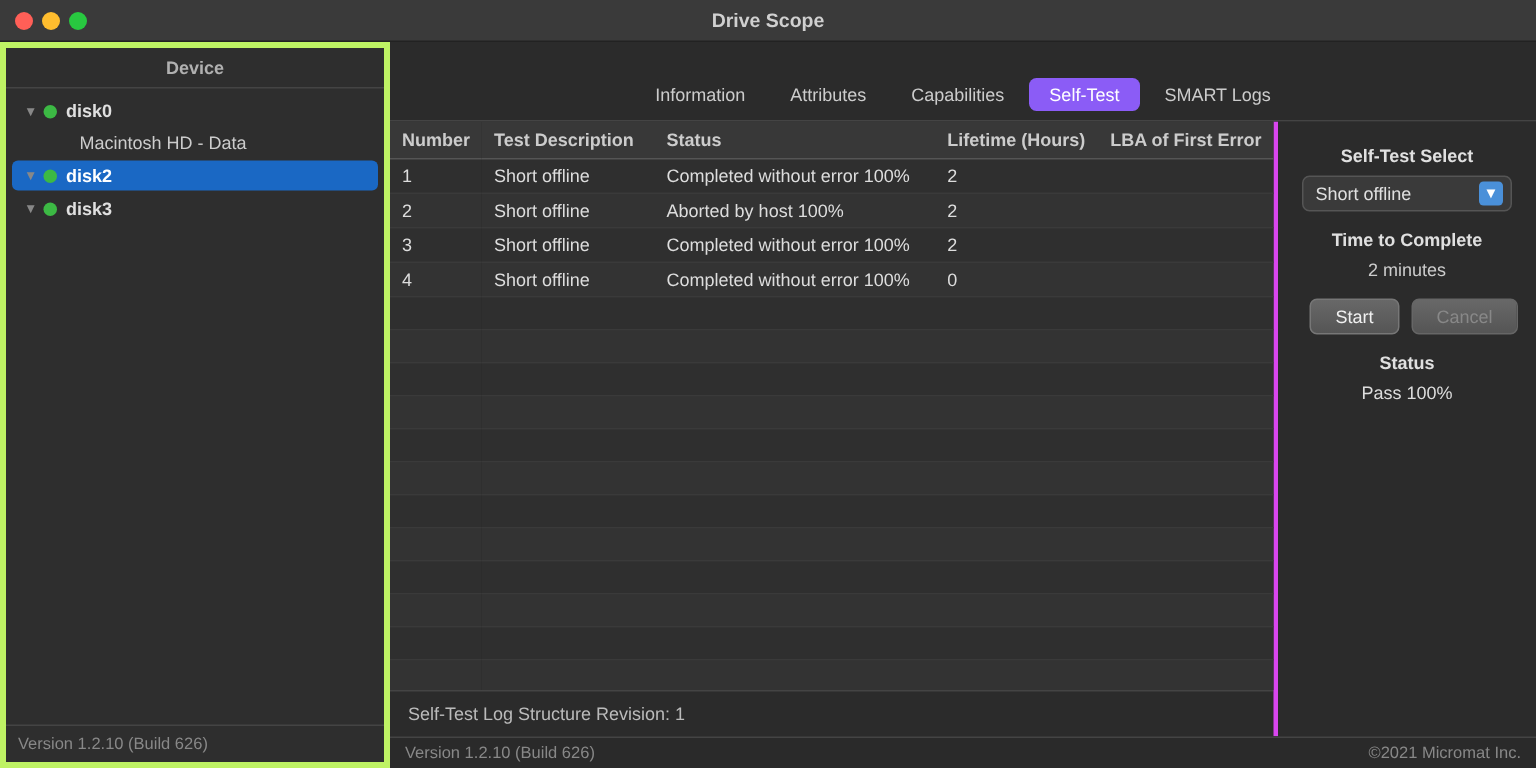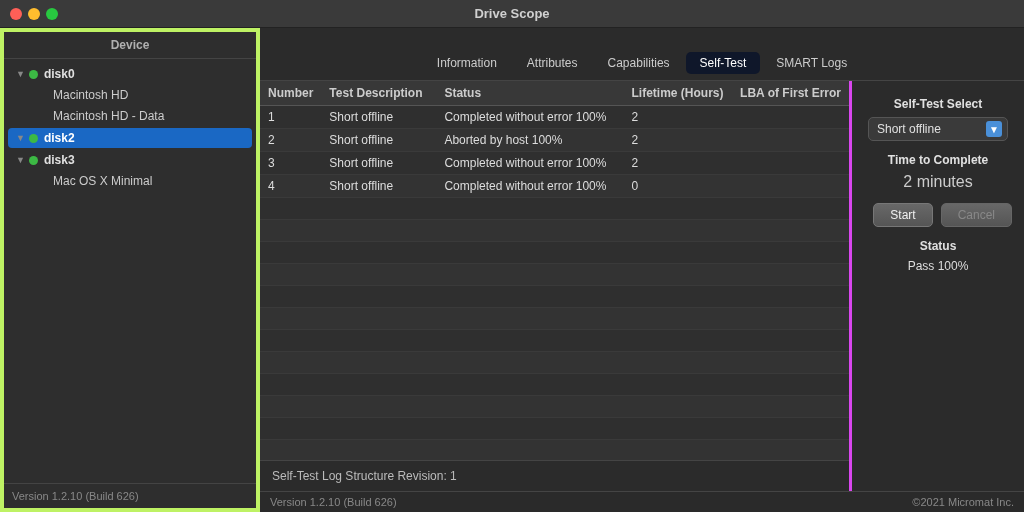--- a/index.html
+++ b/index.html
@@ -138,21 +138,21 @@
       margin-top: 16px;
     }
     .tab {
       padding: 4px 14px;
       border-radius: 5px;
       cursor: pointer;
       font-size: 12px;
       color: #ccc;
     }
     .tab.active {
-      background: #0f172a;
+      background: #8b5cf6;
       color: #fff;
       font-weight: 500;
     }
 
     
     .content-body {
       flex: 1;
       display: flex;
       flex-direction: row;
       overflow: hidden;
@@ -228,21 +228,21 @@
       align-items: center;
       gap: 6px;
     }
     .panel-label {
       font-size: 12px;
       font-weight: 600;
       color: #e0e0e0;
       text-align: center;
     }
     .panel-value {
-      font-size: 16px;
+      font-size: 12px;
       color: #ccc;
       text-align: left;
     }
 
     
     .dropdown-wrapper {
       width: 140px;
       position: relative;
     }
     .dropdown {
@@ -343,45 +343,37 @@
     <div class="sidebar-content">
 
       <div class="device-group">
         <div class="device-item disk-row">
           <span class="chevron">▼</span>
           <span class="dot"></span>
           <span>disk0</span>
         </div>
         <div class="device-item sub-item">
           <span class="dot-placeholder"></span>
-          <span>Macintosh HD</span>
-        </div>
-        <div class="device-item sub-item">
-          <span class="dot-placeholder"></span>
           <span>Macintosh HD - Data</span>
         </div>
       </div>
 
       <div class="device-group">
         <div class="device-item disk-row selected">
           <span class="chevron">▼</span>
           <span class="dot"></span>
           <span>disk2</span>
         </div>
       </div>
 
       <div class="device-group">
         <div class="device-item disk-row">
           <span class="chevron">▼</span>
           <span class="dot"></span>
           <span>disk3</span>
-        </div>
-        <div class="device-item sub-item">
-          <span class="dot-placeholder"></span>
-          <span>Mac OS X Minimal</span>
         </div>
       </div>
 
     </div>
     <div class="sidebar-footer">
       <span>Version 1.2.10 (Build 626)</span>
     </div>
   </div>
 
   <div class="content">

